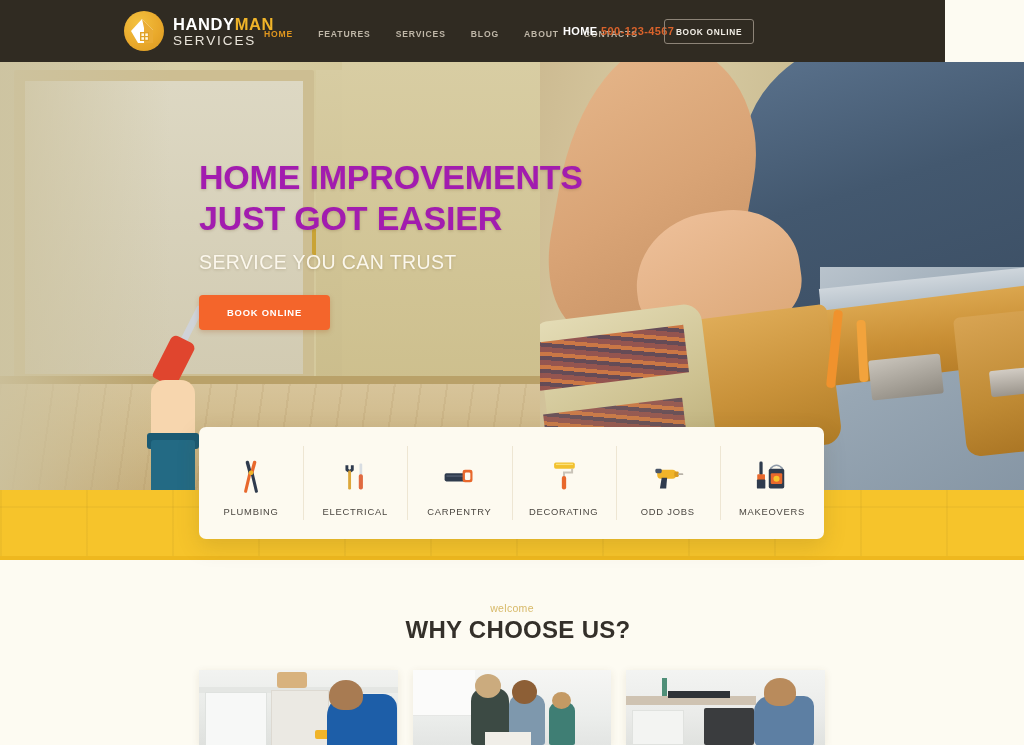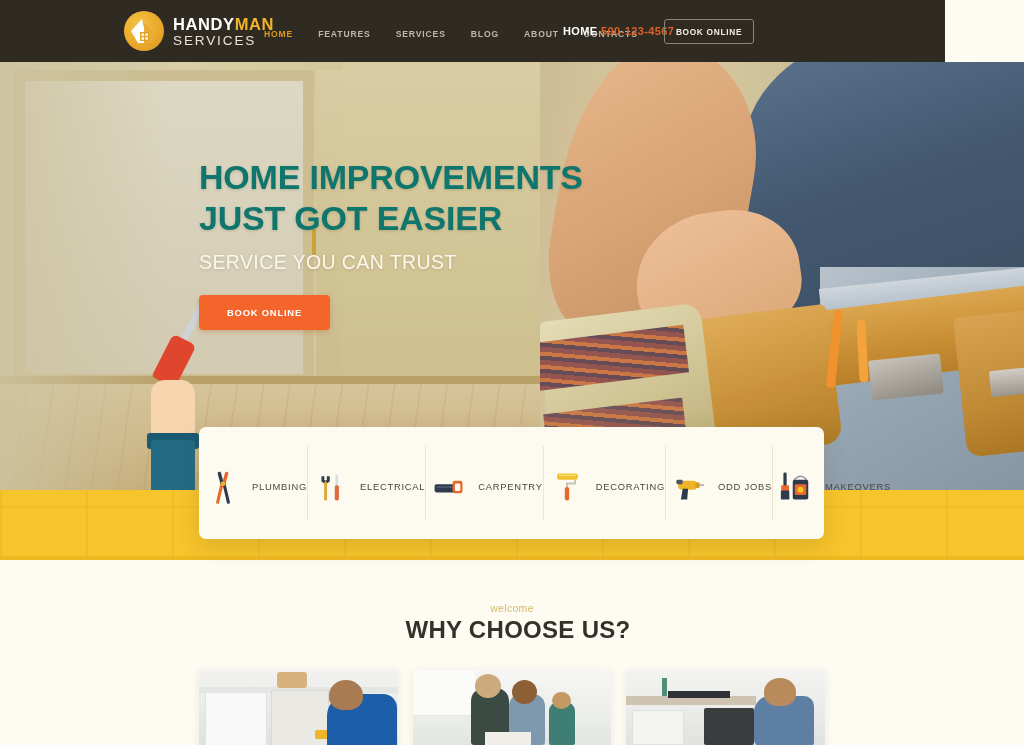--- a/index.html
+++ b/index.html
@@ -213,21 +213,21 @@
   }
   .c-pipe2 {
     position:absolute; left:318px; top:336px; width:16px; height:18px;
     background:#f1efe9; border-radius:4px;
   }
 
   
   .hero-copy { position:absolute; left:199px; top:95px; width:430px; z-index:12; }
   .hero-title {
     font-size:34px; line-height:41px; font-weight:bold;
-    color:#0f766e; letter-spacing:-.2px; text-transform:uppercase;
+    color:#a21caf; letter-spacing:-.2px; text-transform:uppercase;
     text-shadow:0 1px 3px rgba(80,60,20,.22);
   }
   .hero-sub {
     margin-top:12px; font-size:19.5px; letter-spacing:.4px; font-weight:400;
     color:#fbf7ec; text-transform:uppercase;
     text-shadow:0 1px 3px rgba(80,60,20,.2);
   }
   .btn-book-hero {
     margin-top:21px; width:131px; height:35px;
     background:#f4652b; border:none; border-radius:4px;
@@ -254,21 +254,21 @@
   }
 
   
   .services-card {
     position:absolute; left:199px; top:427px; width:625px; height:112px;
     background:#fdfaf0; border-radius:7px;
     box-shadow:0 7px 22px rgba(90,70,30,.17);
     display:flex; z-index:20;
   }
   .svc {
-    flex:1; display:flex; flex-direction:row;
+    flex:1; display:flex; flex-direction:column;
     align-items:center; justify-content:center; gap:5px;
     position:relative; cursor:pointer;
   }
   .svc + .svc:before{
     content:""; position:absolute; left:0; top:19px; width:1px; height:74px;
     background:#eee6d3;
   }
   .svc-icon { width:48px; height:44px; display:flex; align-items:flex-end; justify-content:center; }
   .svc-label {
     font-size:9.4px; letter-spacing:.75px; color:#4a4640; font-weight:400;

